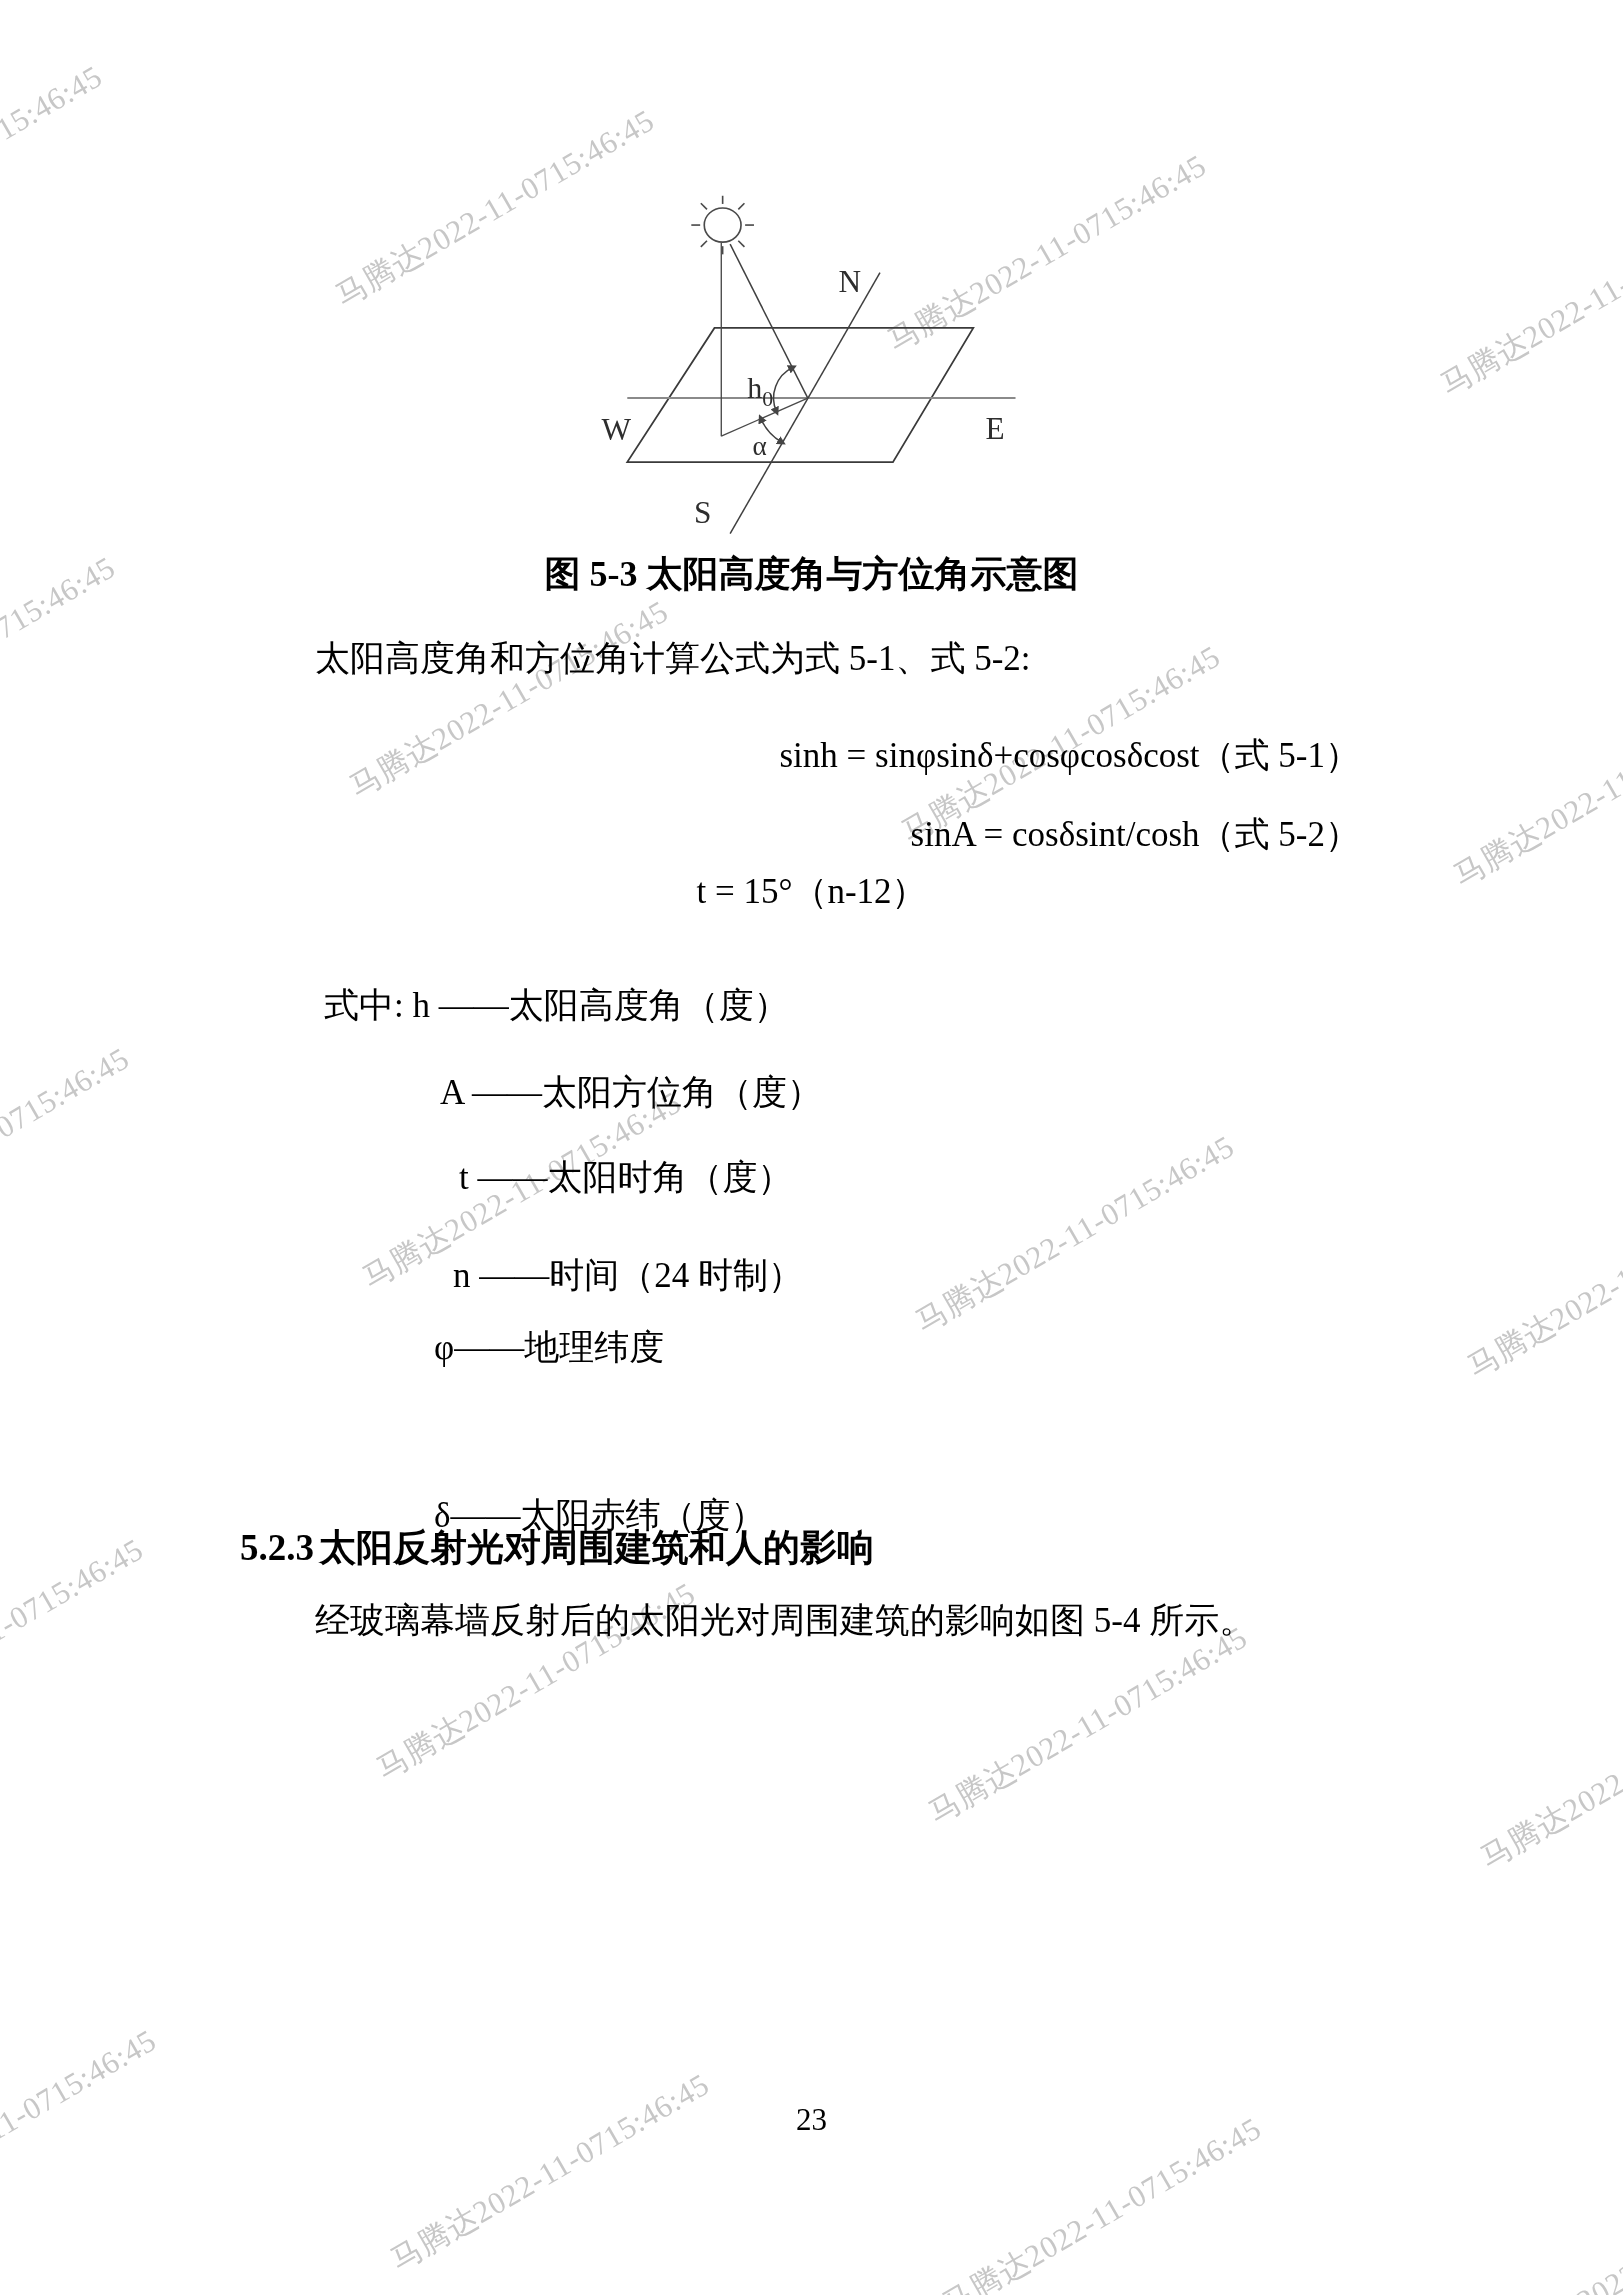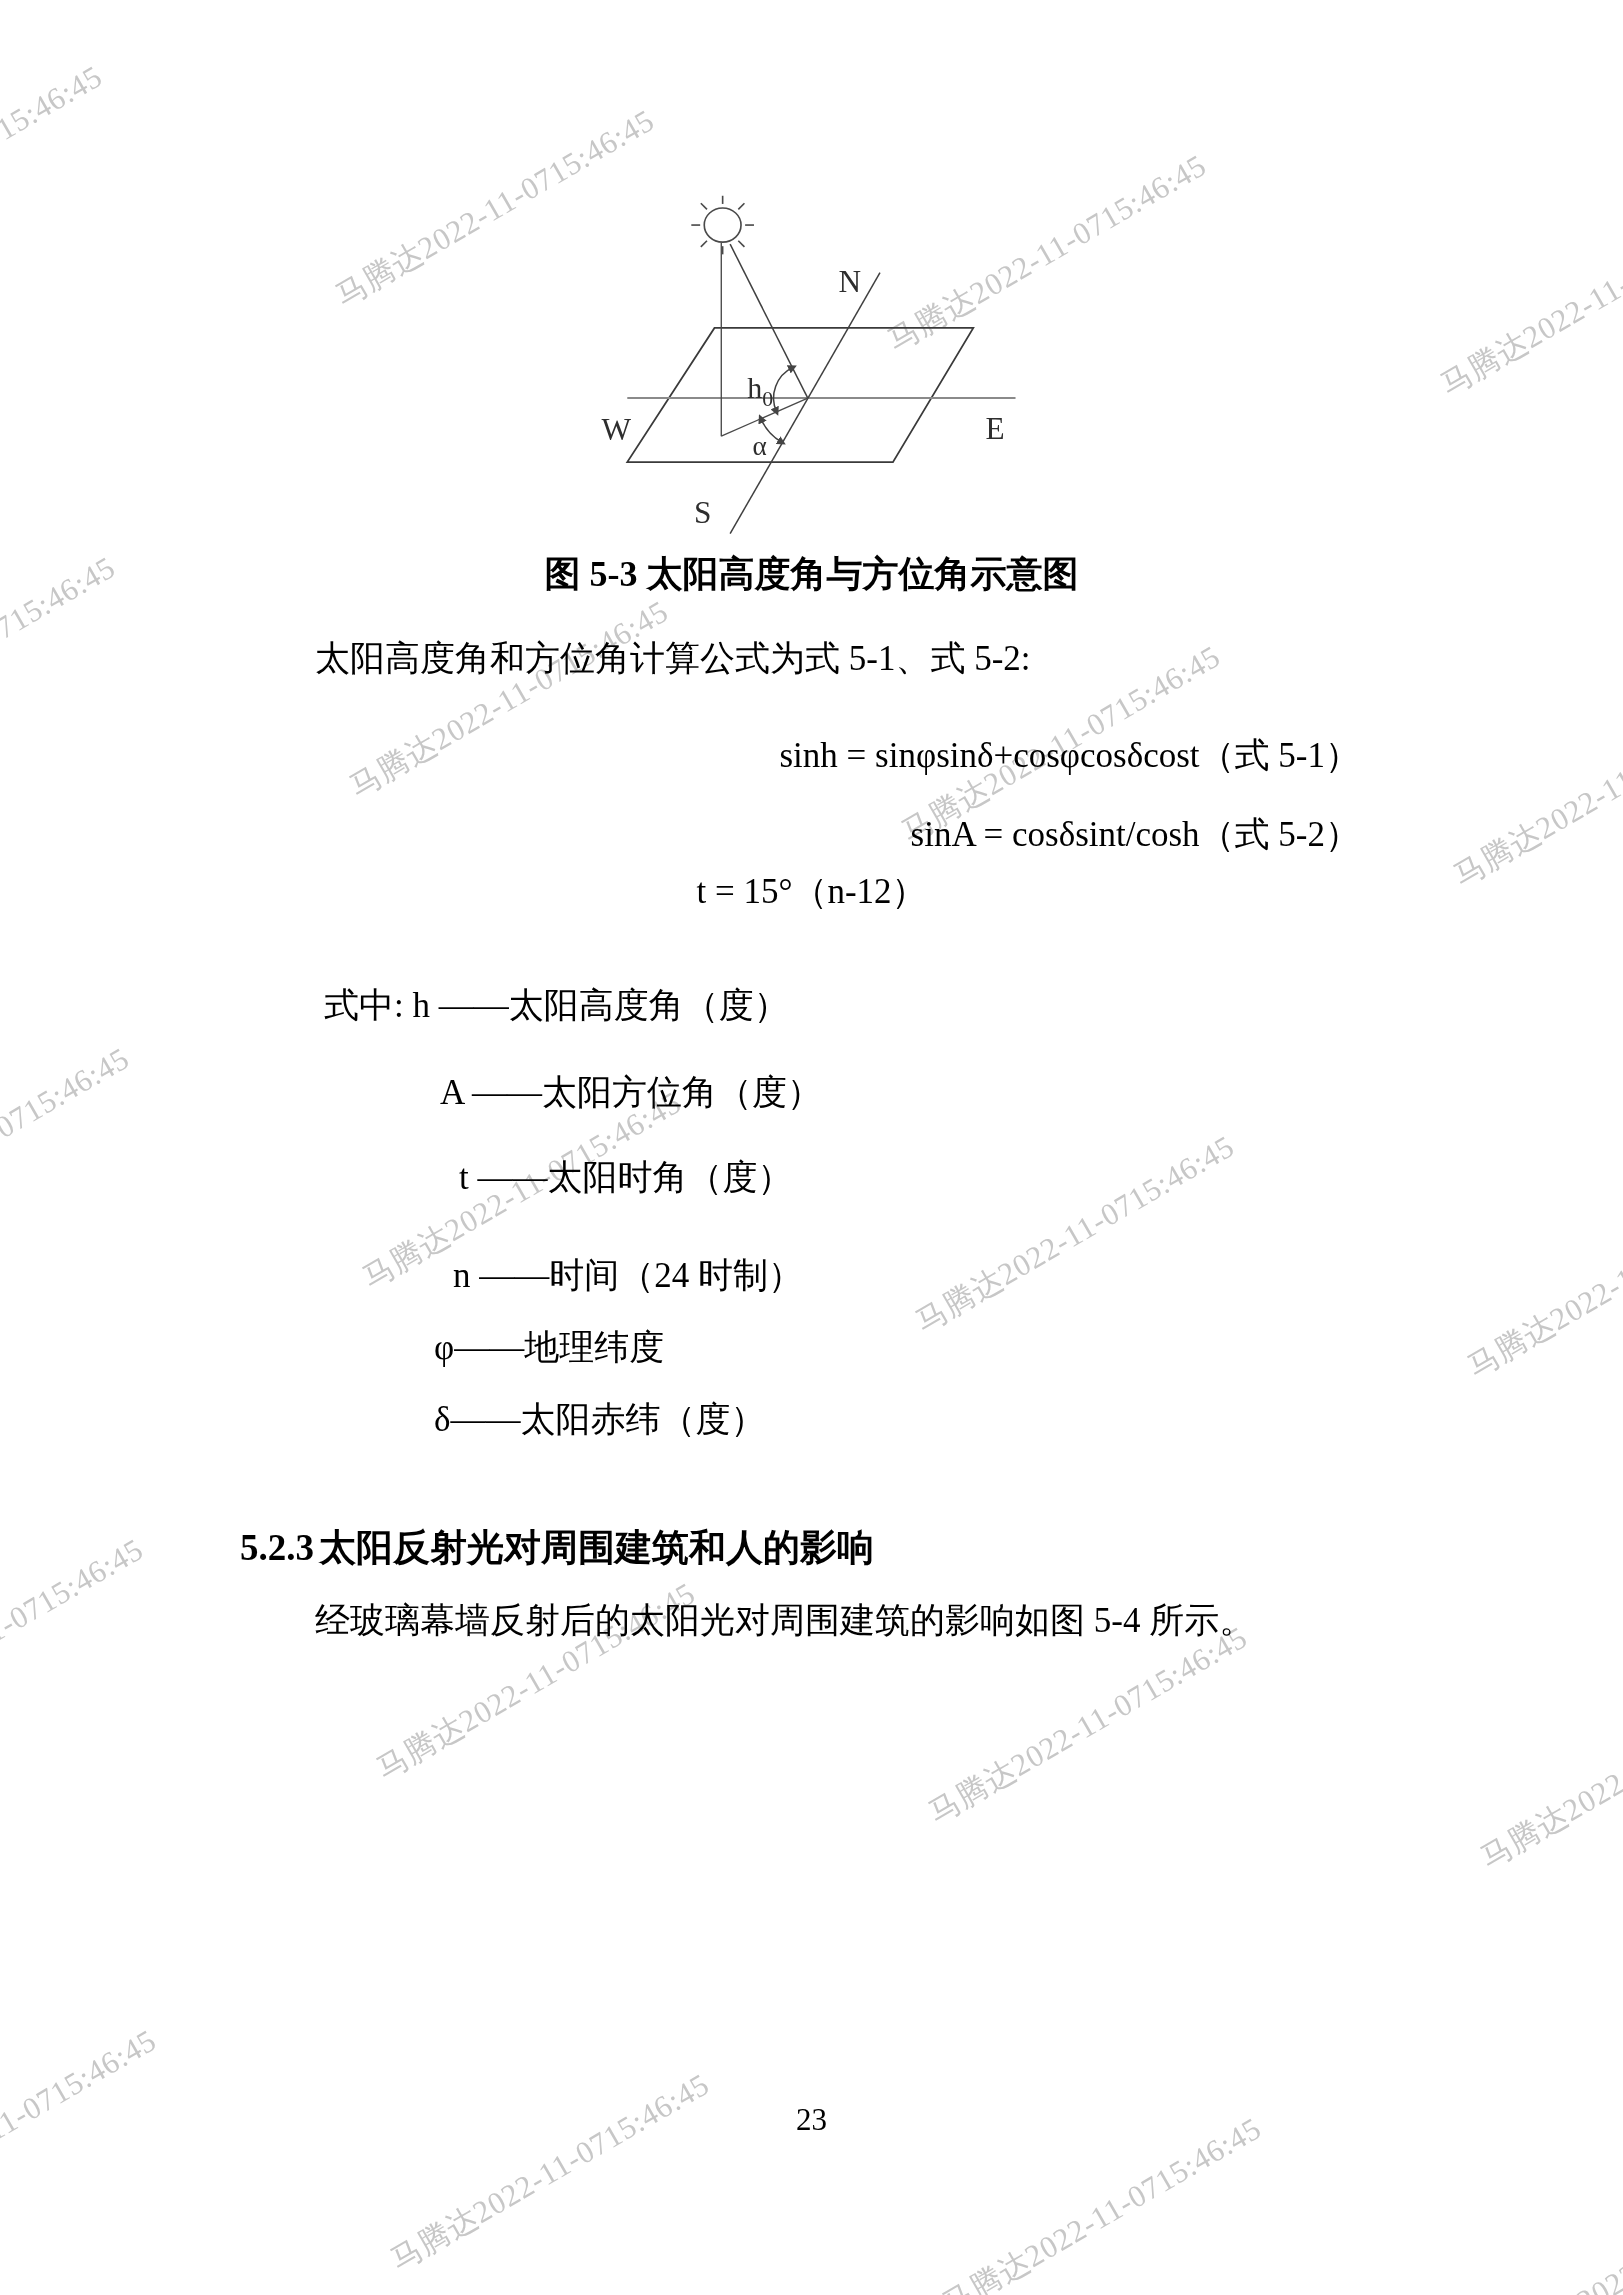--- a/index.html
+++ b/index.html
@@ -26,21 +26,21 @@
   .caption { top:554px; left:0; right:0; text-align:center; font-weight:bold; font-size:36px; }
   .intro   { top:639px;  left:315px; }
   .f1      { top:736px; right:263px; }
   .f2      { top:815px; right:263px; }
   .f3      { top:872px; left:0; right:0; text-align:center; }
   .d1      { top:986px; left:324px; }
   .d2      { top:1073px; left:440px; }
   .d3      { top:1158px; left:459px; }
   .d4      { top:1256px; left:453px; }
   .d5      { top:1328px; left:434px; }
-  .d6      { top:1400px; left:434px;text-align:center; }
+  .d6      { top:1496px; left:434px;text-align:center; }
   .heading { top:1527px; left:240px; font-weight:bold; font-size:37px; }
   .heading .sec-title { margin-left:5px; }
   .para    { top:1601px; left:315px; }
   .pageno  { top:2103px; left:0; right:0; text-align:center; font-size:31px; }
   
   .figure-svg { position:absolute; left:586px; top:191px; width:464px; height:361px; }
   .figure-svg text { font-family:"Liberation Serif","DejaVu Serif",serif; fill:#2e2e2e; }
 </style>
 </head>
 <body>

